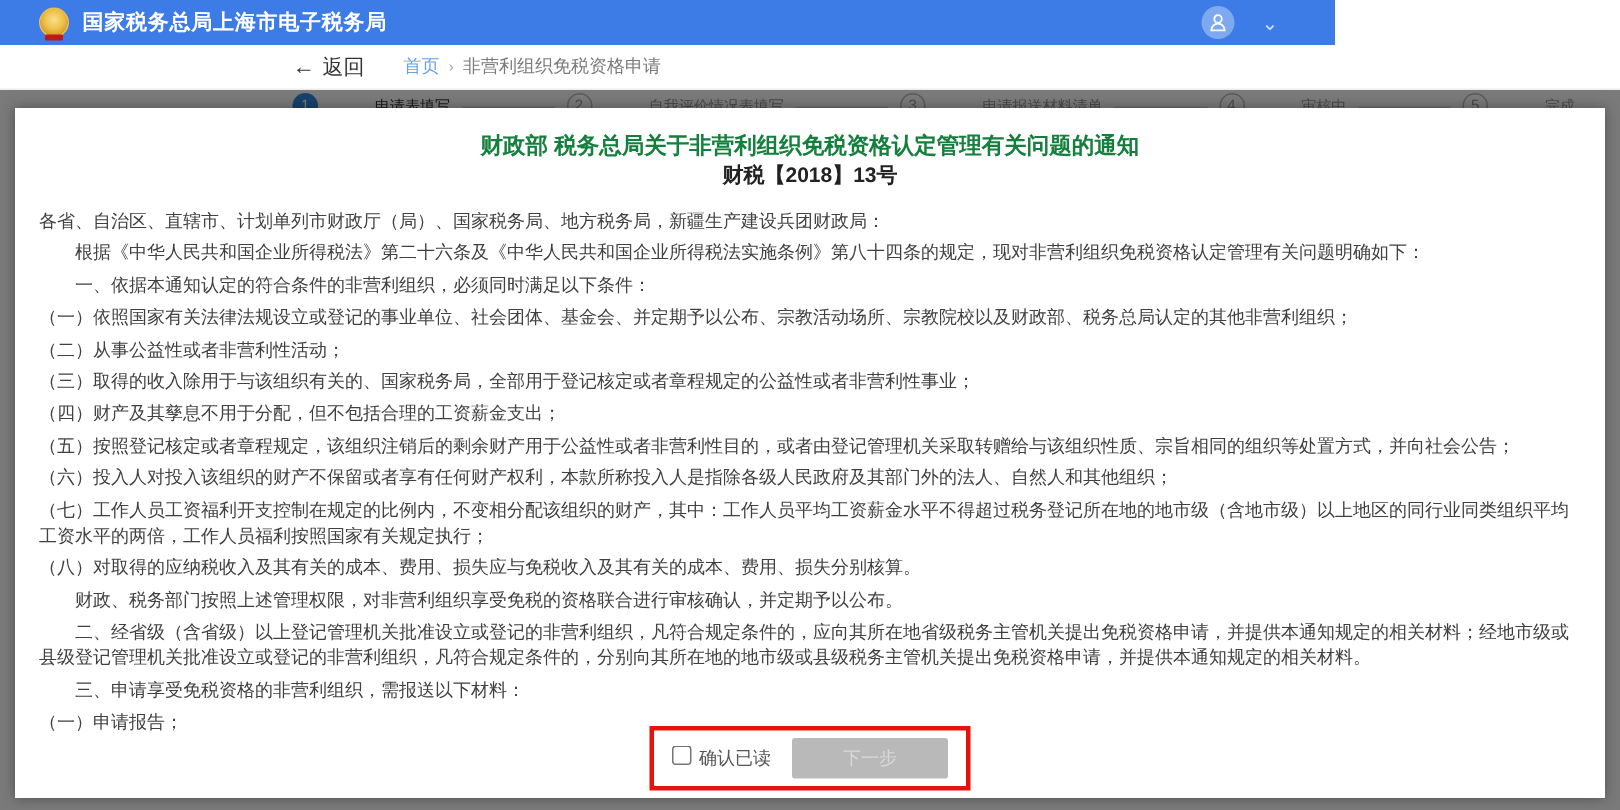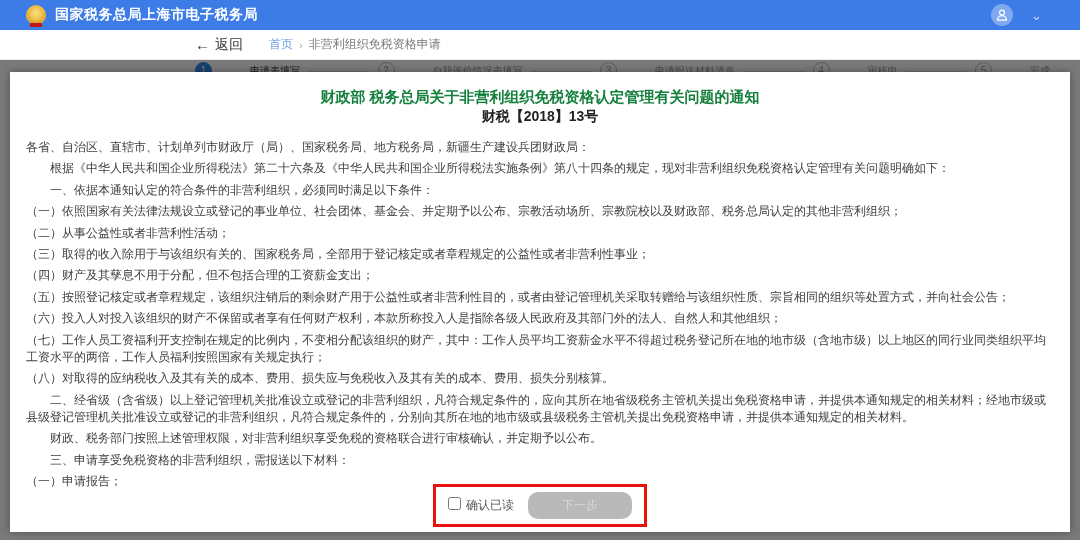--- a/index.html
+++ b/index.html
@@ -3,21 +3,21 @@
 <meta charset="utf-8">
 <style>
   * { box-sizing: border-box; }
   html,body { margin:0; padding:0; }
   body {
     width:1080px; height:540px; overflow:hidden; position:relative;
     background:#fff; font-family:"Liberation Sans","DejaVu Sans",sans-serif;
   }
   
   .topbar {
-    position:absolute; top:0; left:0; width:1080px; height:30px;
+    position:absolute; top:0; left:0; width:890px; height:30px;
     background:#3d7ce6; display:flex; align-items:center; padding:0 14px;
   }
   .emblem {
     width:20px; height:20px; border-radius:50%; margin-left:12px;
     background:radial-gradient(circle at 50% 40%, #f9e08a 0%, #eec04a 45%, #d89a22 75%, #b3751a 100%);
     border:1px solid #e8c050; position:relative; flex:0 0 auto;
   }
   .emblem::after{
     content:""; position:absolute; left:3px; bottom:-3px; width:12px; height:4px;
     background:#c01818; border-radius:1px;
@@ -84,21 +84,21 @@
   .confirm-box {
     position:absolute; left:50%; bottom:5px; transform:translateX(-50%);
     border:3px solid #e8120c; display:flex; align-items:center; gap:14px;
     padding:5px 12px; background:#fff;
   }
   .confirm-label-wrap { display:flex; gap:5px; }
   .confirm-label-wrap input { width:13px; height:13px; margin:0; }
   .confirm-text { font-size:12px; color:#555; }
   .next-btn {
     width:104px; height:27px; border:none; background:#b9b9b9; color:#d9d9d9;
-    font-size:12px; border-radius:10px; font-family:inherit;
+    font-size:12px; border-radius:2px; font-family:inherit;
   }
 </style>
 </head>
 <body>
 
 <div class="topbar">
   <div class="emblem"></div>
   <div class="topbar-title">国家税务总局上海市电子税务局</div>
   <div class="topbar-right">
     <div class="avatar">
@@ -160,22 +160,22 @@
     <p class="doc-para ind">根据《中华人民共和国企业所得税法》第二十六条及《中华人民共和国企业所得税法实施条例》第八十四条的规定，现对非营利组织免税资格认定管理有关问题明确如下：</p>
     <p class="doc-para ind">一、依据本通知认定的符合条件的非营利组织，必须同时满足以下条件：</p>
     <p class="doc-para">（一）依照国家有关法律法规设立或登记的事业单位、社会团体、基金会、并定期予以公布、宗教活动场所、宗教院校以及财政部、税务总局认定的其他非营利组织；</p>
     <p class="doc-para">（二）从事公益性或者非营利性活动；</p>
     <p class="doc-para">（三）取得的收入除用于与该组织有关的、国家税务局，全部用于登记核定或者章程规定的公益性或者非营利性事业；</p>
     <p class="doc-para">（四）财产及其孳息不用于分配，但不包括合理的工资薪金支出；</p>
     <p class="doc-para">（五）按照登记核定或者章程规定，该组织注销后的剩余财产用于公益性或者非营利性目的，或者由登记管理机关采取转赠给与该组织性质、宗旨相同的组织等处置方式，并向社会公告；</p>
     <p class="doc-para">（六）投入人对投入该组织的财产不保留或者享有任何财产权利，本款所称投入人是指除各级人民政府及其部门外的法人、自然人和其他组织；</p>
     <p class="doc-para">（七）工作人员工资福利开支控制在规定的比例内，不变相分配该组织的财产，其中：工作人员平均工资薪金水平不得超过税务登记所在地的地市级（含地市级）以上地区的同行业同类组织平均工资水平的两倍，工作人员福利按照国家有关规定执行；</p>
     <p class="doc-para">（八）对取得的应纳税收入及其有关的成本、费用、损失应与免税收入及其有关的成本、费用、损失分别核算。</p>
+    <p class="doc-para ind">财政、税务部门按照上述管理权限，对非营利组织享受免税的资格联合进行审核确认，并定期予以公布。</p>
     <p class="doc-para ind">二、经省级（含省级）以上登记管理机关批准设立或登记的非营利组织，凡符合规定条件的，应向其所在地省级税务主管机关提出免税资格申请，并提供本通知规定的相关材料；经地市级或县级登记管理机关批准设立或登记的非营利组织，凡符合规定条件的，分别向其所在地的地市级或县级税务主管机关提出免税资格申请，并提供本通知规定的相关材料。</p>
-    <p class="doc-para ind">财政、税务部门按照上述管理权限，对非营利组织享受免税的资格联合进行审核确认，并定期予以公布。</p>
     <p class="doc-para ind">三、申请享受免税资格的非营利组织，需报送以下材料：</p>
     <p class="doc-para">（一）申请报告；</p>
   </div>
 
   <div class="confirm-box">
     <label class="confirm-label-wrap">
       <input type="checkbox" style="">
       <span class="confirm-text">确认已读</span>
     </label>
     <button class="next-btn" disabled="">下一步</button>

